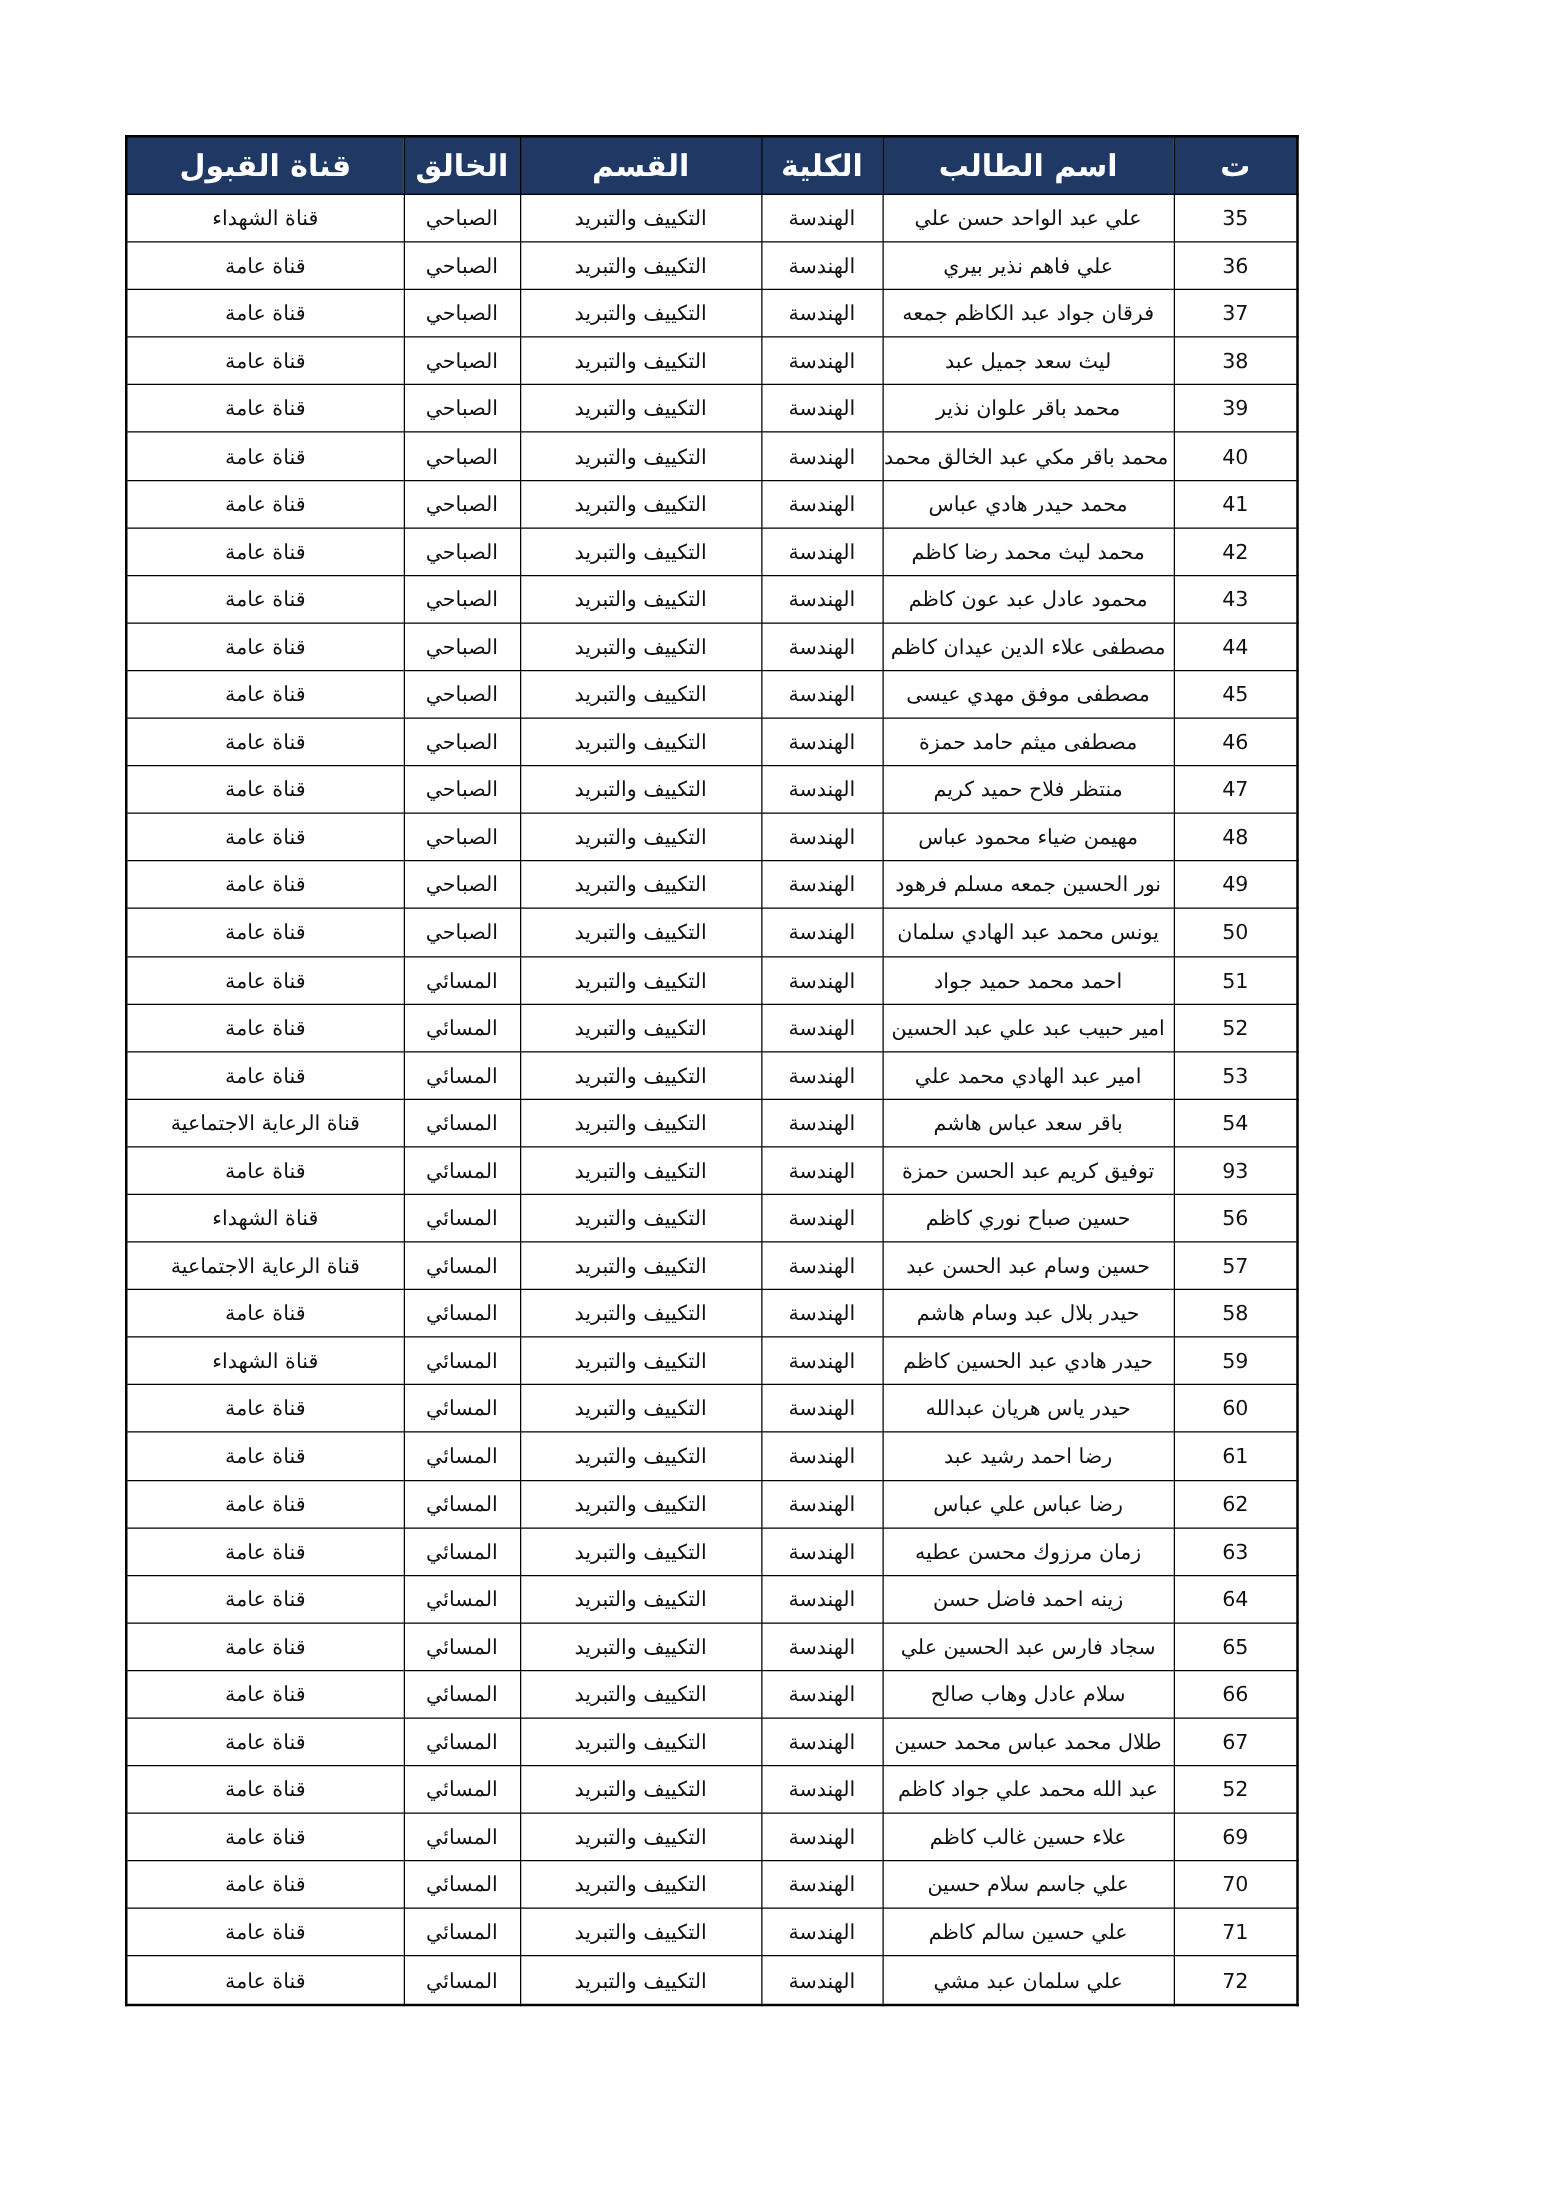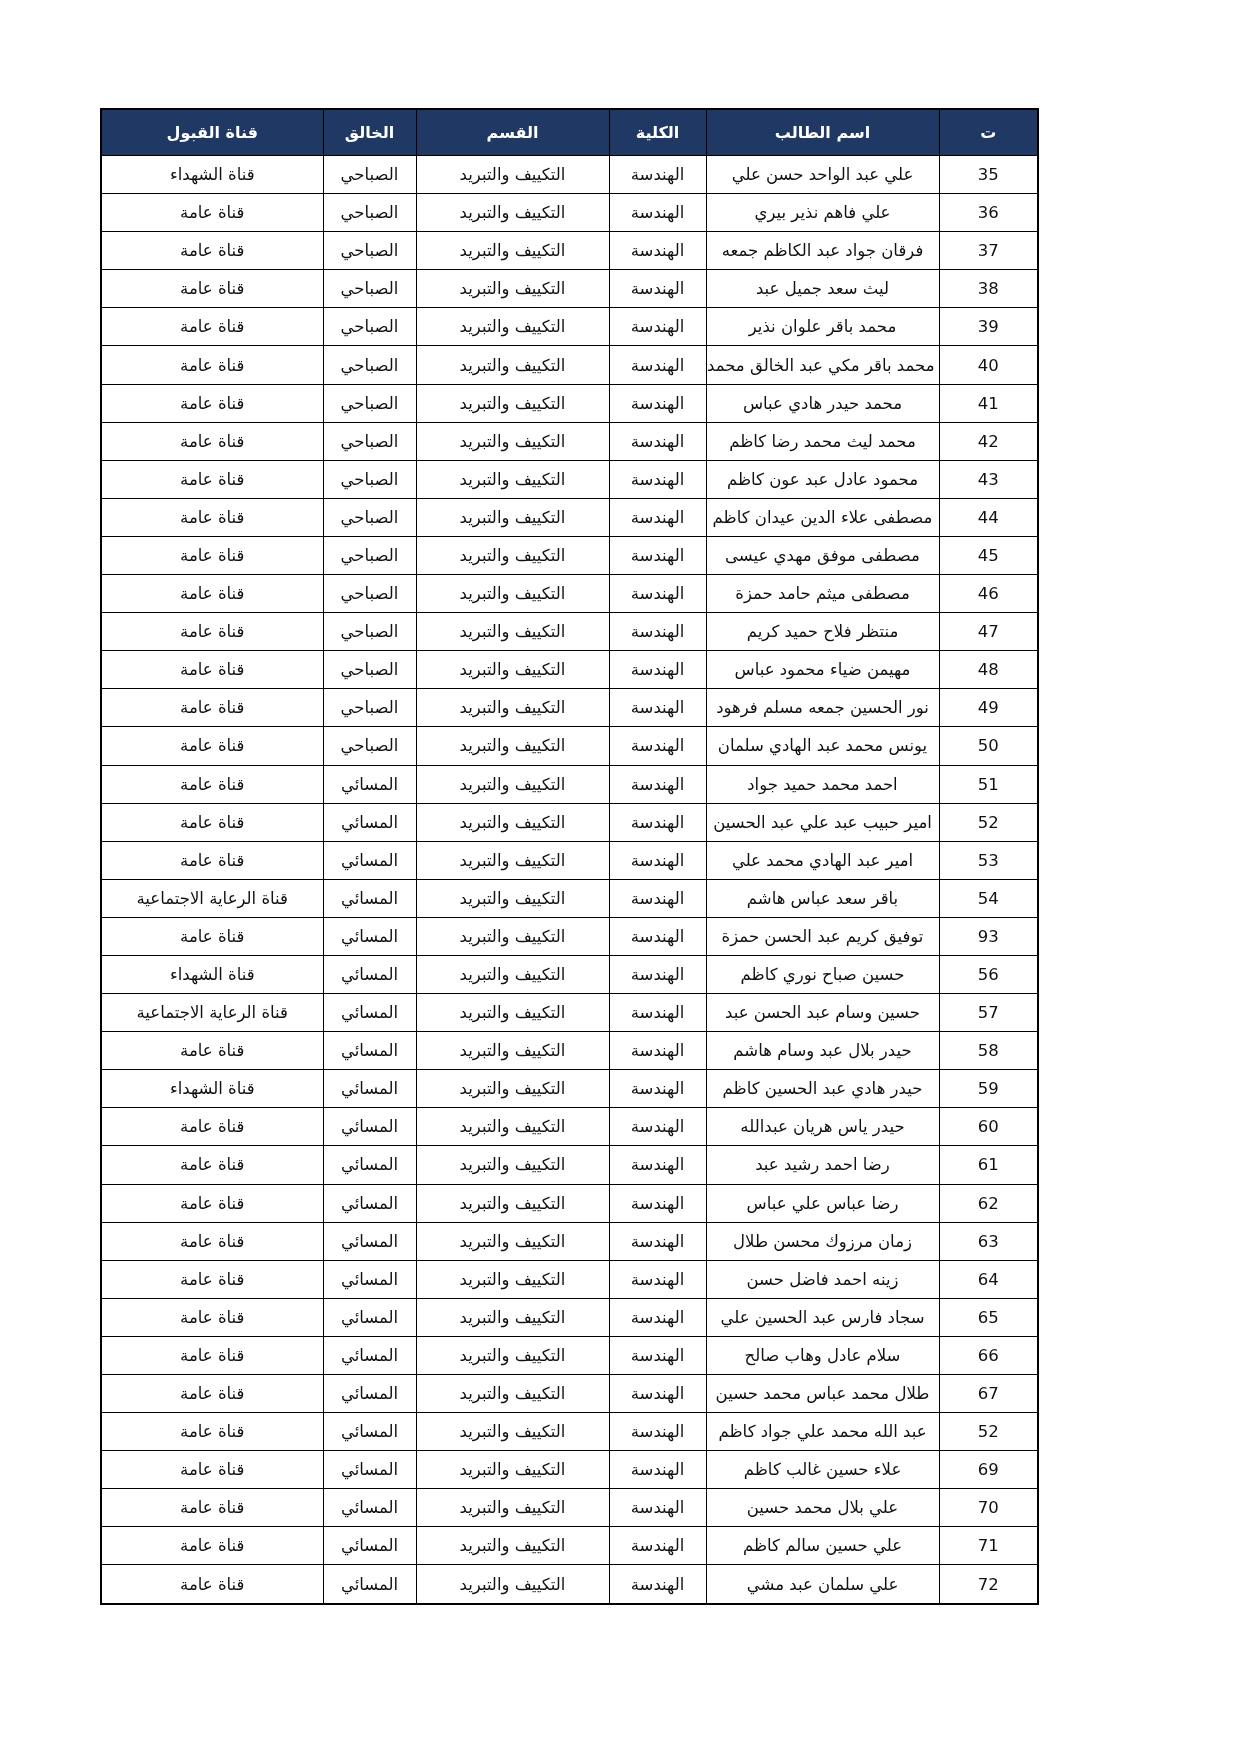--- a/index.html
+++ b/index.html
@@ -26,21 +26,21 @@
     top:108px;left:100px;
     width:937px;
     border-collapse:collapse;
     table-layout:fixed;
     border:2.5px solid var(--border-color);
     direction:rtl;
   }
   table.students-table th{
     background:var(--header-bg);
     color:var(--header-text);
-    font-size:16px;
+    font-size:24px;
     font-weight:bold;
     height:45px;
     border:1.6px solid var(--border-color);
     padding:0 6px;
     text-align:center;
     vertical-align:middle;
   }
   table.students-table td{
     font-size:16.5px;
     color:var(--body-text);
@@ -296,21 +296,21 @@
         <tr>
           <td>62</td>
           <td>رضا عباس علي عباس</td>
           <td>الهندسة</td>
           <td>التكييف والتبريد</td>
           <td>المسائي</td>
           <td>قناة عامة</td>
         </tr>
         <tr>
           <td>63</td>
-          <td>زمان مرزوك محسن طلال</td>
+          <td>زمان مرزوك محسن عطيه</td>
           <td>الهندسة</td>
           <td>التكييف والتبريد</td>
           <td>المسائي</td>
           <td>قناة عامة</td>
         </tr>
         <tr>
           <td>64</td>
           <td>زينه احمد فاضل حسن</td>
           <td>الهندسة</td>
           <td>التكييف والتبريد</td>
@@ -352,21 +352,21 @@
         <tr>
           <td>69</td>
           <td>علاء حسين غالب كاظم</td>
           <td>الهندسة</td>
           <td>التكييف والتبريد</td>
           <td>المسائي</td>
           <td>قناة عامة</td>
         </tr>
         <tr>
           <td>70</td>
-          <td>علي بلال محمد حسين</td>
+          <td>علي جاسم سلام حسين</td>
           <td>الهندسة</td>
           <td>التكييف والتبريد</td>
           <td>المسائي</td>
           <td>قناة عامة</td>
         </tr>
         <tr>
           <td>71</td>
           <td>علي حسين سالم كاظم</td>
           <td>الهندسة</td>
           <td>التكييف والتبريد</td>

